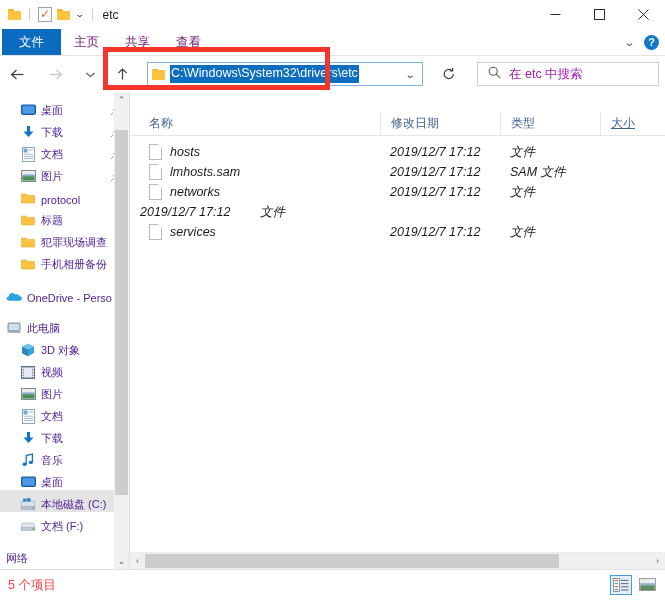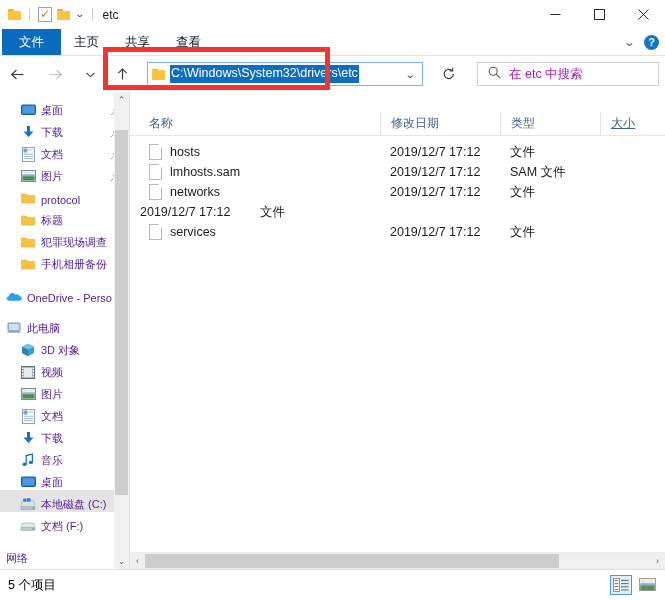--- a/index.html
+++ b/index.html
@@ -119,21 +119,21 @@
     align-items: stretch;
     background: #ffffff;
     position: relative;
   }
   .tab {
     display: flex;
     align-items: center;
     justify-content: center;
     padding: 0 13px;
     font-size: 12.5px;
-    color: #0f172a;
+    color: #701a75;
     height: 27px;
     box-sizing: border-box;
   }
   .tab.file {
     background: #0b6cbf;
     color: #ffffff;
     padding: 0 17px;
     margin-left: 2px;
   }
   .ribbon-right {
@@ -375,20 +375,21 @@
     flex: 1;
     overflow: hidden;
     padding-top: 6px;
   }
   .filerow {
     height: 20px;
     display: flex;
     align-items: center;
     font-size: 12.5px;
     color: #1b1b1b;
+    font-style: italic;
   }
   .fr-name {
     display: flex;
     align-items: center;
     box-sizing: border-box;
     padding-left: 19px;
     overflow: hidden;
     white-space: nowrap;
   }
   .file-ico {
@@ -448,21 +449,21 @@
     flex: none;
     border-top: 1px solid #e1e1e1;
     display: flex;
     align-items: center;
     background: #ffffff;
     position: relative;
     box-sizing: border-box;
   }
   .status-text {
     font-size: 12.5px;
-    color: #000000;
+    color: #ef4444;
     padding-left: 8px;
   }
   .view-btns {
     position: absolute;
     right: 7px;
     display: flex;
     gap: 4px;
     align-items: center;
   }
   .view-btn {

